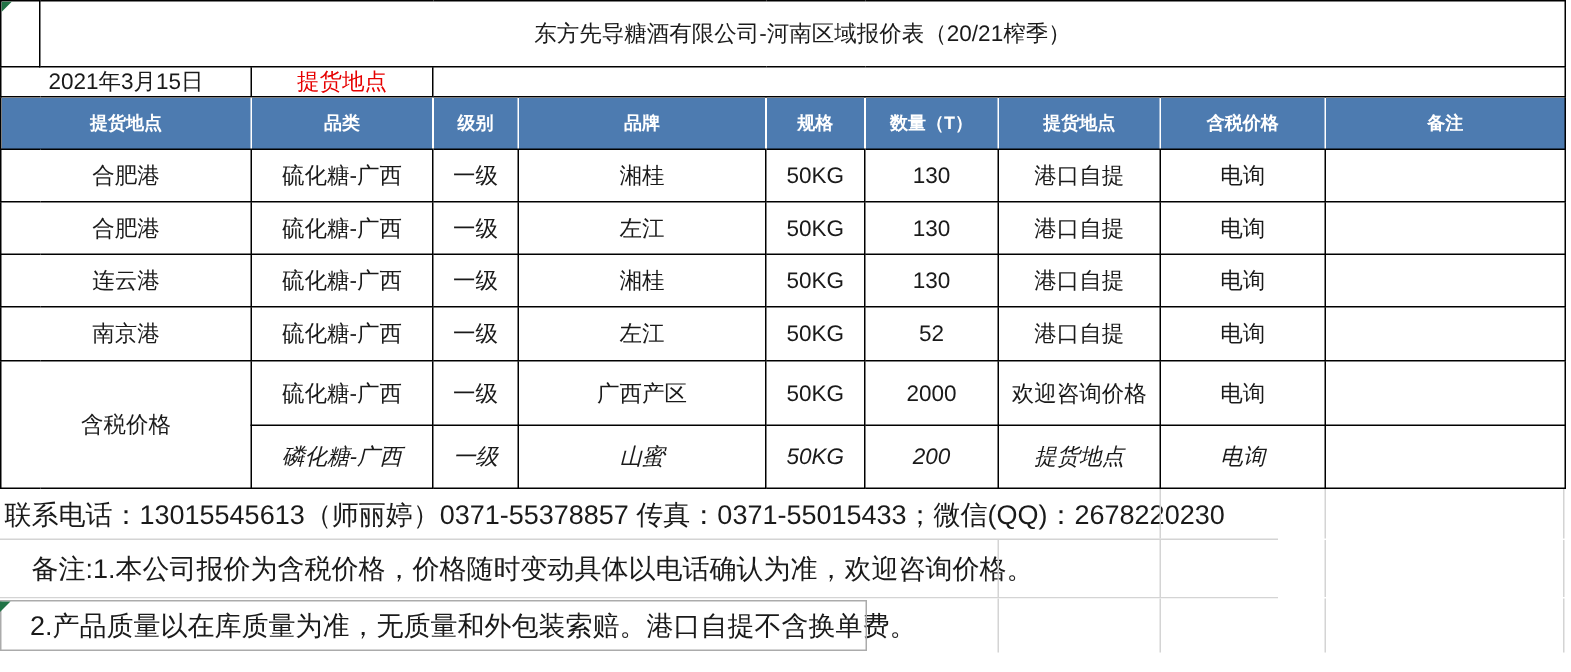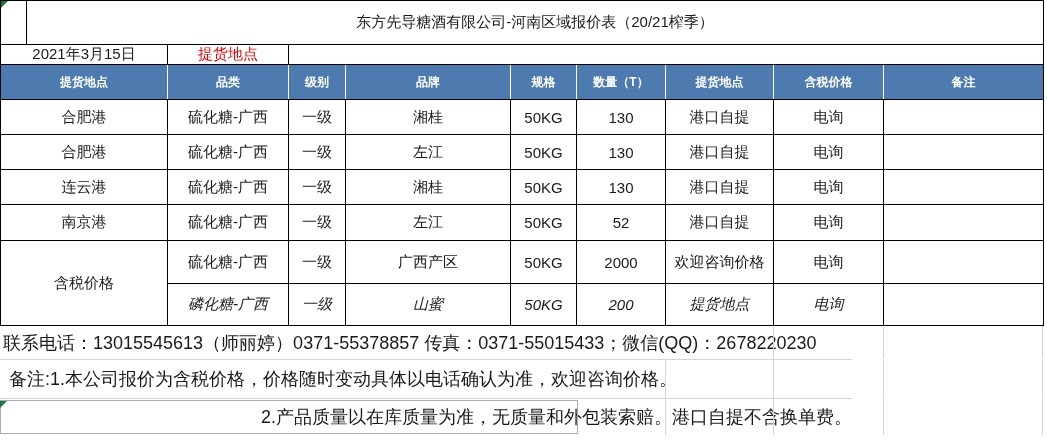--- a/index.html
+++ b/index.html
@@ -86,22 +86,22 @@
     position:relative;
     width:852px;
     border-bottom:1px solid var(--grid_light);
     display:flex;
     align-items:center;
     font-size:18px;
     background:#ffffff;
   }
   .footer-row .txt{white-space:nowrap;}
   .fr-a{height:34px;padding-left:3px;}
-  .fr-b{height:39px;padding-left:9px;text-align:right;}
-  .fr-c{height:36px;padding-left:20px;border-bottom:none;justify-content:flex-end;}
+  .fr-b{height:39px;padding-left:21px;text-align:right;}
+  .fr-c{height:36px;padding-left:20px;border-bottom:none;}
   .vline{
     position:absolute;top:0;bottom:0;width:1px;
     background:var(--grid_light);
   }
   .c-box{
     position:absolute;left:0;top:1px;bottom:1px;width:578px;
     border:1px solid var(--box_gray);
     pointer-events:none;
   }
 </style>

